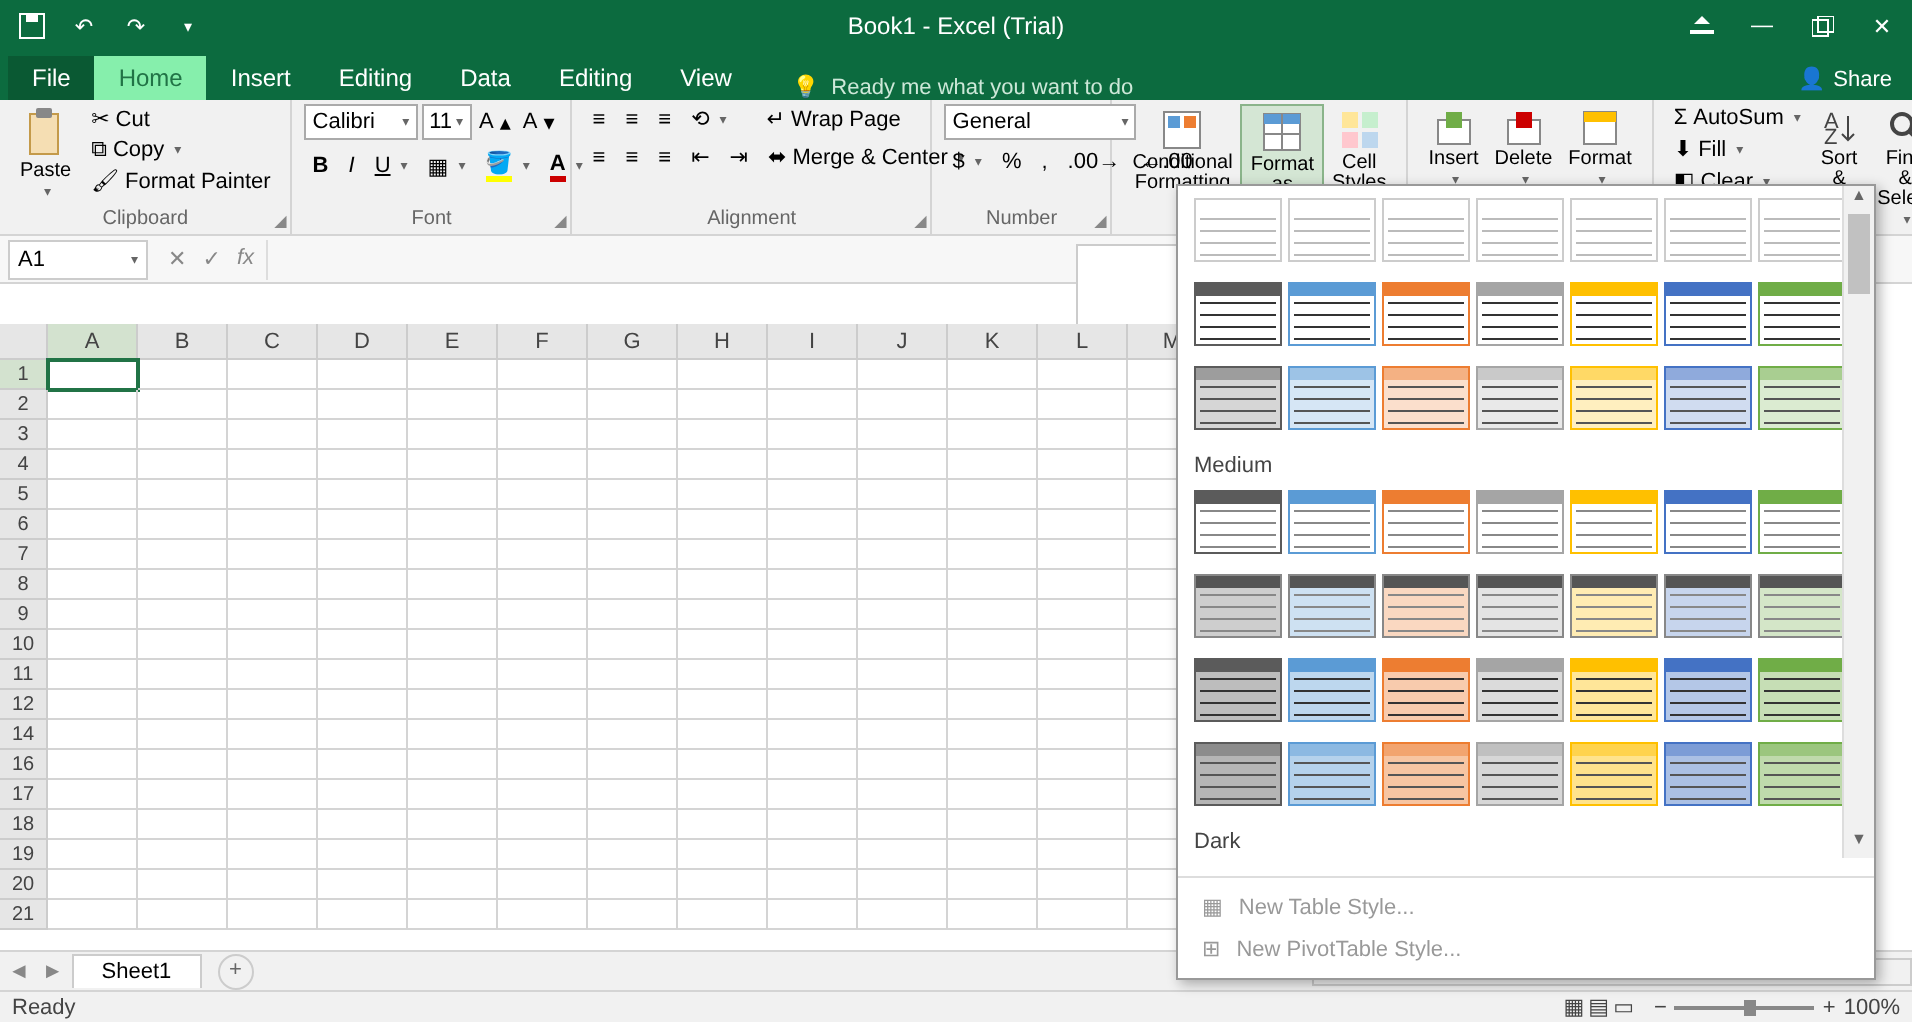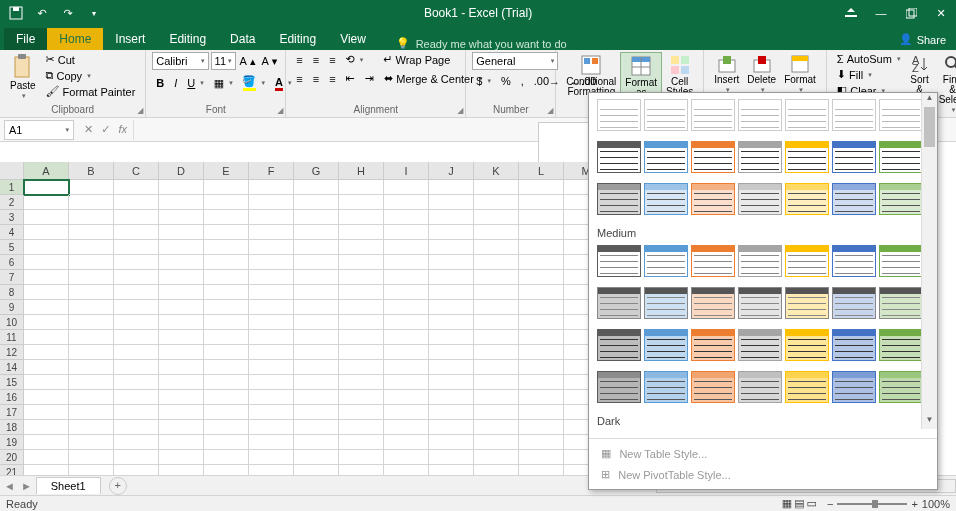--- a/index.html
+++ b/index.html
@@ -6,21 +6,21 @@
 body { background:#fff; overflow:hidden; width:956px; height:511px; position:relative; }
 .titlebar { height:26px; background:#0c6b3f; color:#fff; display:flex; align-items:center; }
 .qat { display:flex; align-items:center; padding-left:4px; gap:2px; }
 .qat-btn { width:24px; height:22px; display:flex; align-items:center; justify-content:center; color:#fff; }
 .title-text { position:absolute; left:50%; transform:translateX(-50%); color:#fff; font-size:12px; }
 .win-ctrls { margin-left:auto; display:flex; }
 .win-btn { width:30px; height:26px; display:flex; align-items:center; justify-content:center; color:#fff; }
 .ribbon-tabs { height:24px; background:#0c6b3f; display:flex; align-items:flex-end; padding-left:4px; }
 .rtab { padding:4px 12px; color:#fff; font-size:12px; cursor:pointer; }
 .rtab.file { background:#0a5933; }
-.rtab.active { background:#eab308; color:#217346; }
+.rtab.active { background:#86efac; color:#217346; }
 .tellme { margin-left:18px; color:#cde8d8; display:flex; align-items:center; gap:6px; font-size:12px; }
 .share-btn { margin-left:auto; padding:4px 10px; color:#fff; display:flex; align-items:center; gap:4px; }
 .ribbon { height:68px; background:#f1f1f1; border-bottom:1px solid #d4d4d4; display:flex; overflow:hidden; }
 .grp { border-right:1px solid #d4d4d4; padding:2px 6px 0; display:flex; flex-direction:column; position:relative; }
 .grp-title { font-size:10px; color:#666; text-align:center; margin-top:auto; padding-bottom:2px; white-space:nowrap; }
 .grp-row { display:flex; align-items:center; gap:2px; }
 .bigbtn { display:flex; flex-direction:column; align-items:center; gap:1px; padding:2px 4px; cursor:pointer; }
 .bigbtn .lbl { font-size:10px; text-align:center; line-height:1; white-space:nowrap; }
 .smbtn { padding:1px 4px; display:flex; align-items:center; gap:3px; cursor:pointer; font-size:11px; white-space:nowrap; }
 .combo { height:18px; border:1px solid #aaa; background:#fff; font-size:11px; display:flex; align-items:center; padding:0 3px; justify-content:space-between; }
@@ -216,21 +216,21 @@
           <span>⬌</span>
           <span>Merge &amp; Center</span>
           <span class="caret">▾</span>
         </div>
     </div>
     <div class="grp-title">Alignment</div>
     <div class="dlg-launcher">◢</div>
   </div>
 
   <div class="grp" style="width:90px">
-    <div class="combo" style="width:86px">
+    <div class="combo" style="width:96px">
         <span>General</span>
         <span class="caret">▾</span>
       </div>
     <div class="grp-row" style="margin-top:4px">
       <div class="smbtn">$<span class="caret">▾</span></div>
       <div class="smbtn">%</div>
       <div class="smbtn">,</div>
       <div class="smbtn">.00→</div>
       <div class="smbtn">←.00</div>
     </div>
@@ -580,36 +580,20 @@
         <div class="cell"></div>
         <div class="cell"></div>
         <div class="cell"></div>
         <div class="cell"></div>
         <div class="cell"></div>
         <div class="cell"></div>
         <div class="cell"></div>
         <div class="cell"></div>
       </div>
       <div class="row">
-        <div class="rowh">15</div>
-        <div class="cell"></div>
-        <div class="cell"></div>
-        <div class="cell"></div>
-        <div class="cell"></div>
-        <div class="cell"></div>
-        <div class="cell"></div>
-        <div class="cell"></div>
-        <div class="cell"></div>
-        <div class="cell"></div>
-        <div class="cell"></div>
-        <div class="cell"></div>
-        <div class="cell"></div>
-        <div class="cell"></div>
-      </div>
-      <div class="row">
         <div class="rowh">16</div>
         <div class="cell"></div>
         <div class="cell"></div>
         <div class="cell"></div>
         <div class="cell"></div>
         <div class="cell"></div>
         <div class="cell"></div>
         <div class="cell"></div>
         <div class="cell"></div>
         <div class="cell"></div>

